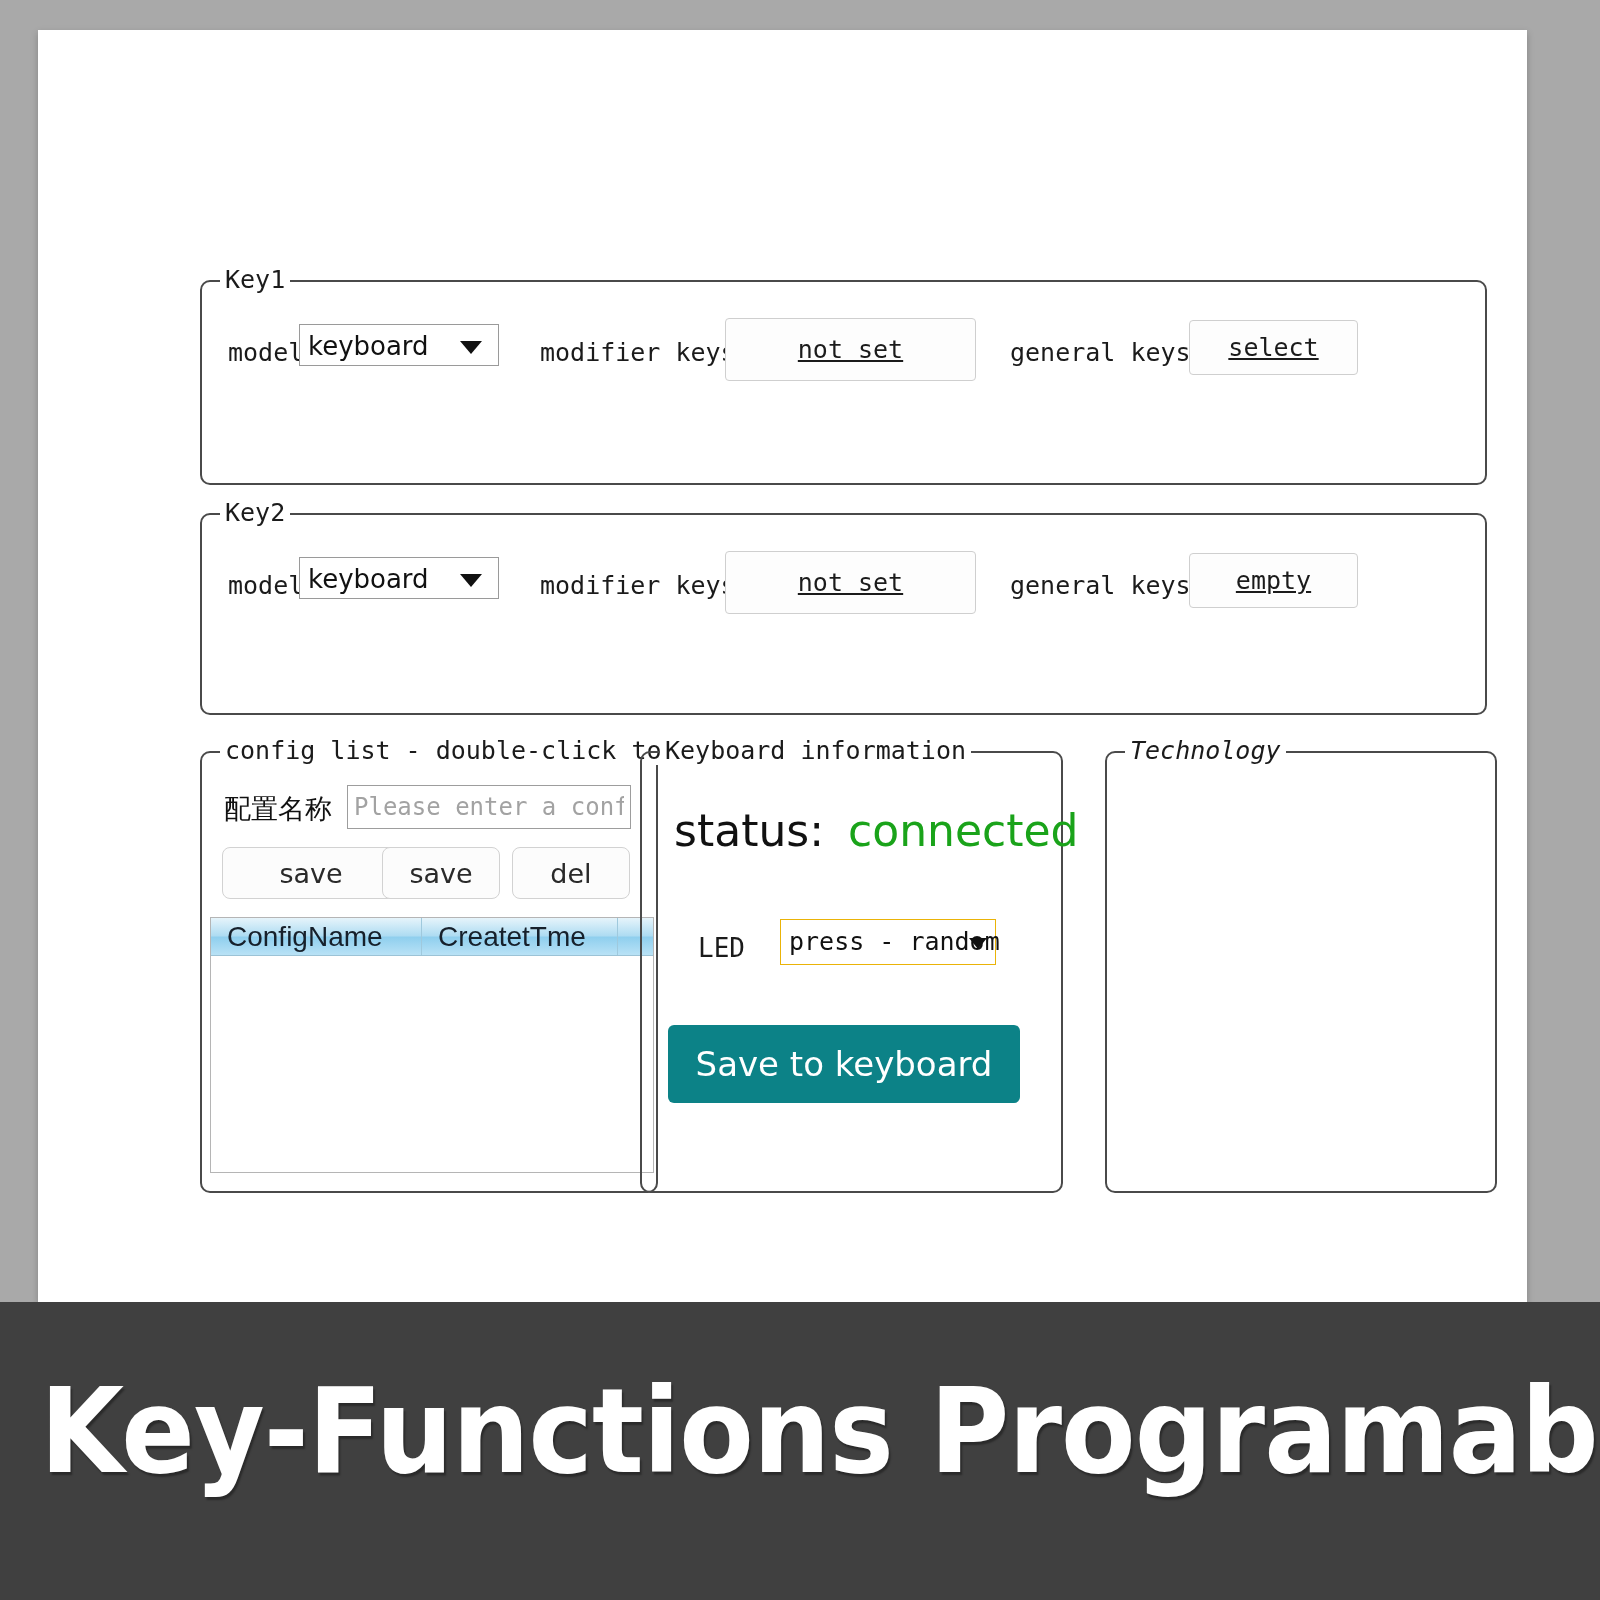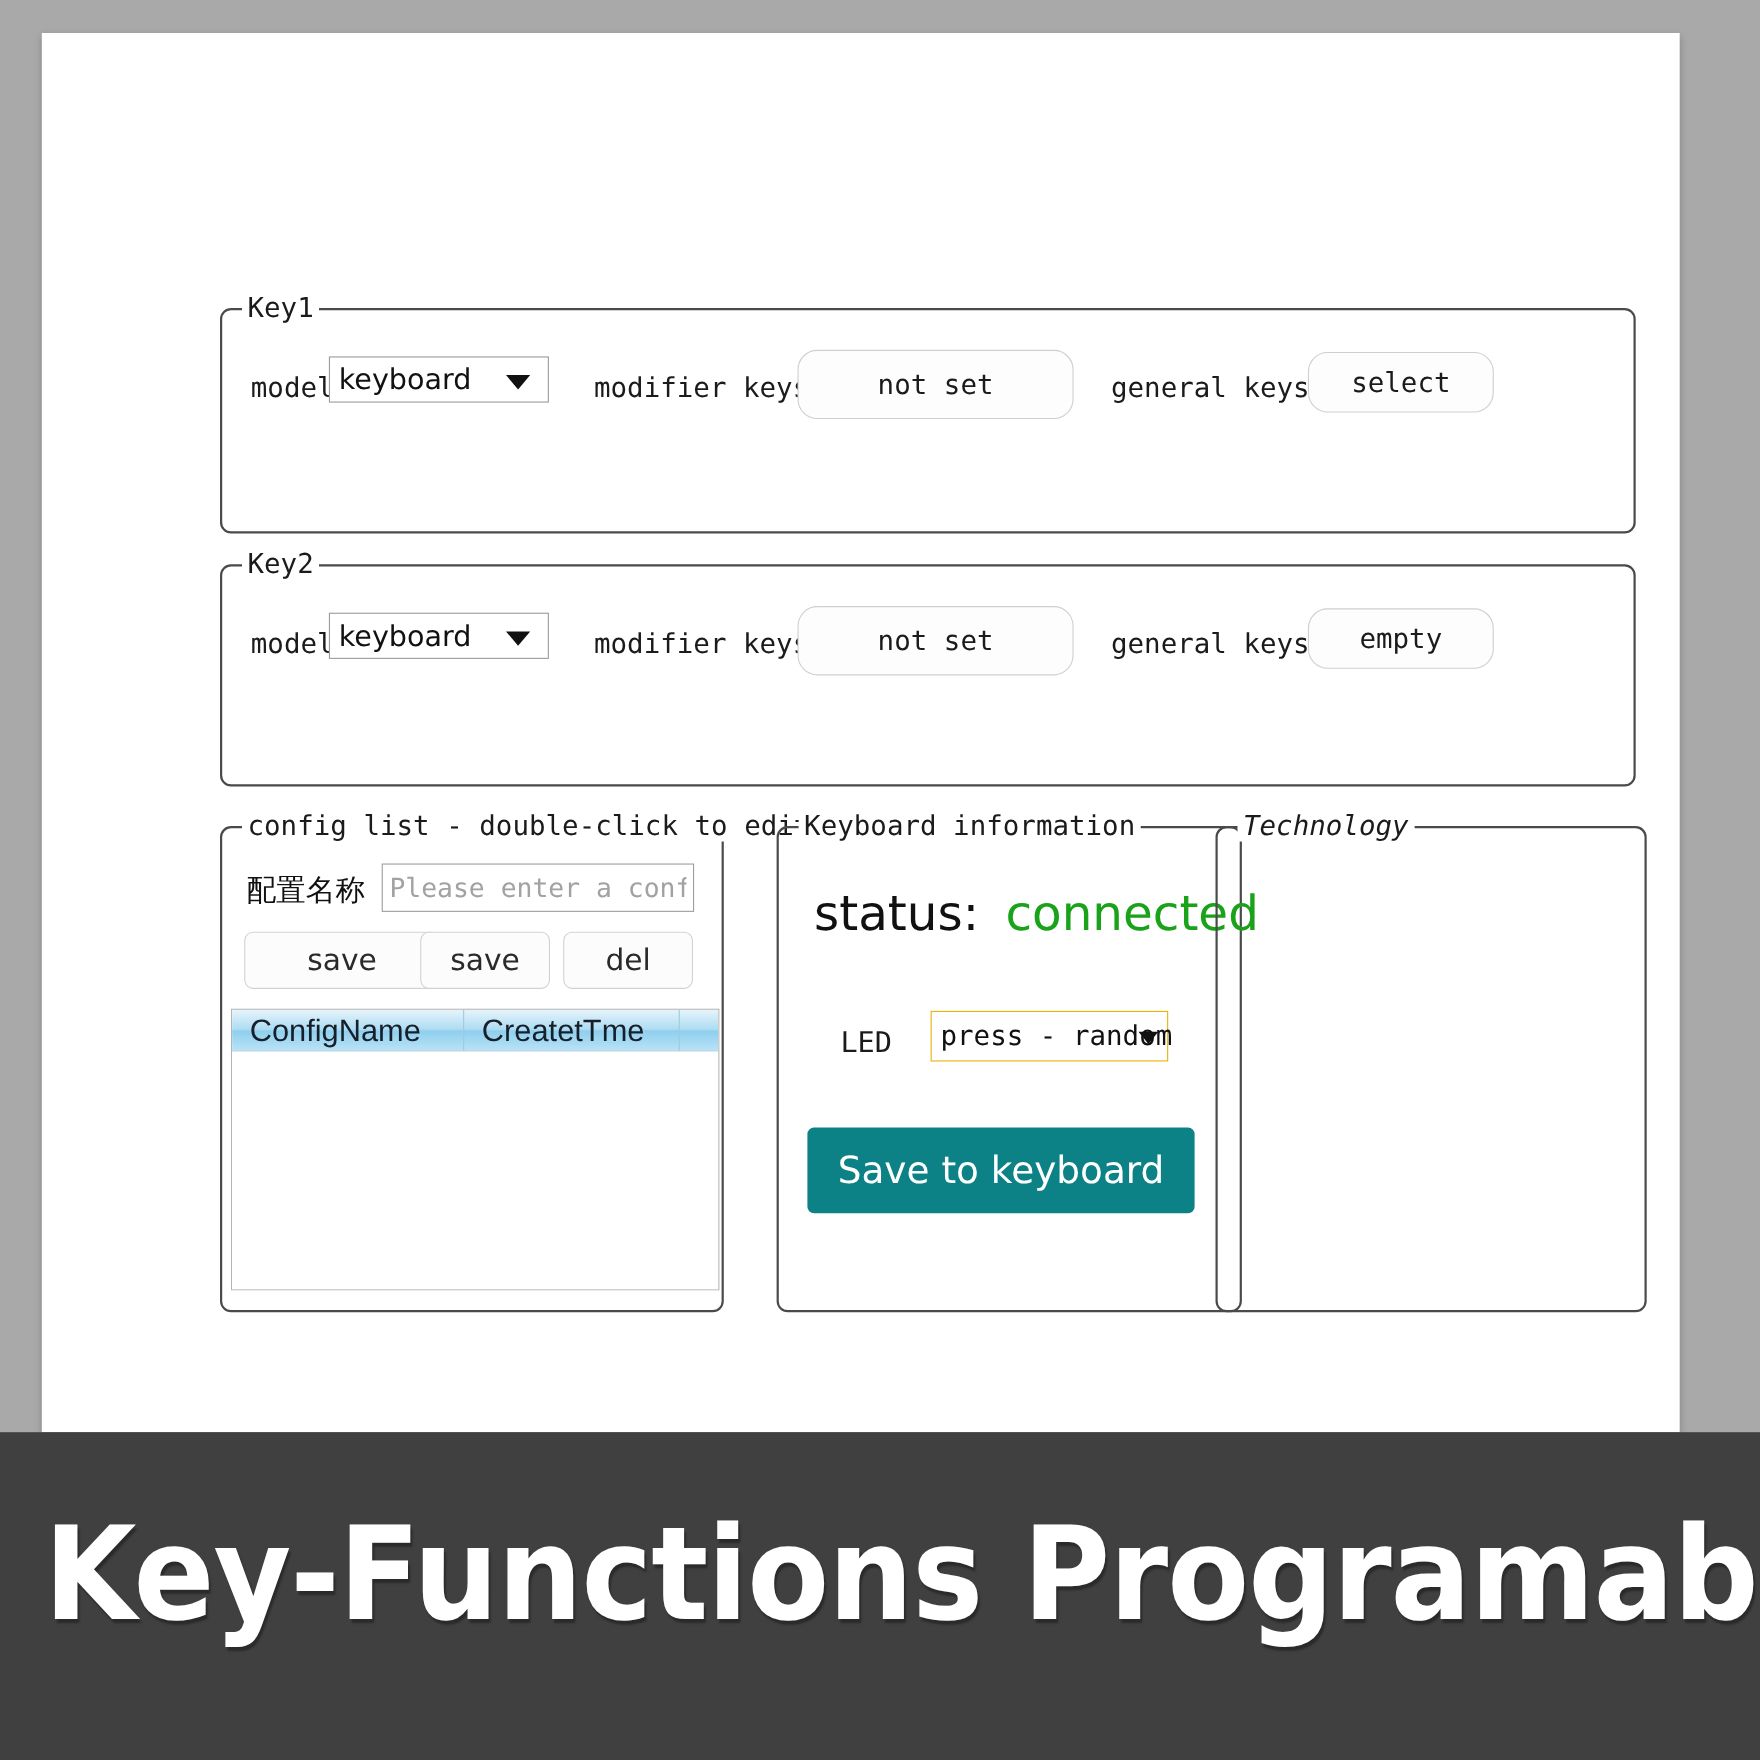--- a/index.html
+++ b/index.html
@@ -116,21 +116,21 @@
     padding: 0 5px;
     font-family: "DejaVu Sans Mono", "Liberation Mono", monospace;
     font-size: 25px;
     color: #1b1b1b;
     white-space: nowrap;
   }
 
   #key1-group { left: 80px; top: 112px; width: 1287px; height: 205px; }
   #key2-group { left: 80px; top: 345px; width: 1287px; height: 202px; }
   #configlist-group { left: 80px; top: 583px; width: 458px; height: 442px; }
-  #keyboardinfo-group { left: 586px; top: 583px; width: 423px; height: 442px; padding-left: 48px; }
+  #keyboardinfo-group { left: 520px; top: 583px; width: 423px; height: 442px; padding-left: 48px; }
   #technology-group { left: 985px; top: 583px; width: 392px; height: 442px; font-style: italic; }
 
   
   .key-row {
     position: absolute;
     left: 0;
     top: 36px;
     width: 100%;
     height: 70px;
   }
@@ -169,30 +169,31 @@
     height: 0;
     border-left: 11px solid transparent;
     border-right: 11px solid transparent;
     border-top: 13px solid #111;
   }
   .lbl-modifier { position: absolute; left: 338px; top: 20px; }
   .lbl-general { position: absolute; left: 808px; top: 20px; }
   .pill-btn {
     position: absolute;
     border: 1px solid #cfcfcf;
-    border-radius: 18px;
+    border-radius: 4px;
     background: #fdfdfd;
     box-sizing: border-box;
     display: flex;
     align-items: center;
     justify-content: center;
     font-family: "DejaVu Sans Mono", "Liberation Mono", monospace;
     font-size: 25px;
     color: #1b1b1b;
     cursor: pointer;
+    text-decoration: underline;
   }
   .btn-modifier { left: 523px; top: 0px; width: 251px; height: 63px; }
   .btn-general { left: 987px; top: 2px; width: 169px; height: 55px; }
 
   
   .cfg-label {
     position: absolute;
     left: 22px;
     top: 38px;
     font-family: "DejaVu Sans", sans-serif;

